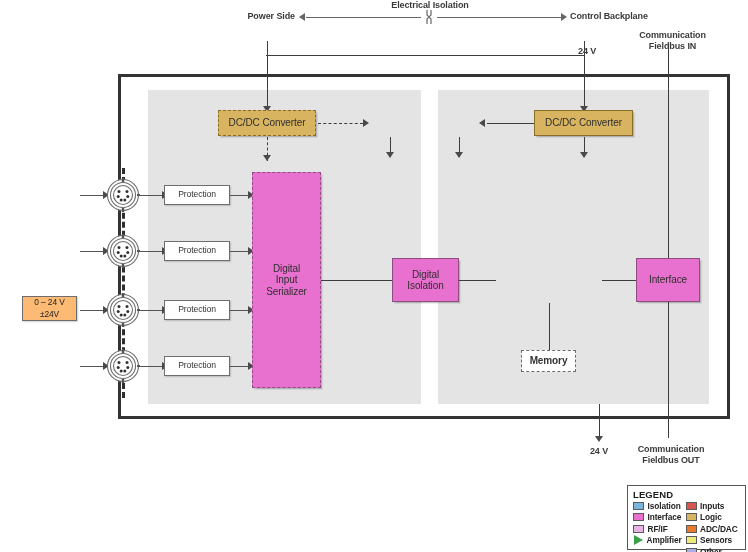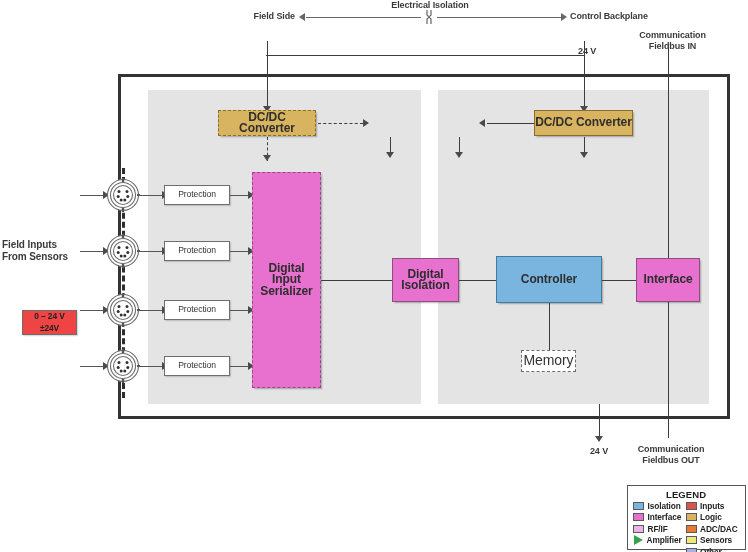--- a/index.html
+++ b/index.html
@@ -42,22 +42,22 @@
   }
 
   
   .blk{
     position:absolute;
     box-sizing:border-box;
     display:flex;
     align-items:center;
     justify-content:center;
     text-align:center;
-    font-size:12px;
-    font-weight:bold;
+    font-size:10px;
+    font-weight:normal;
     color:#2e2e2e;
     line-height:11.5px;
     letter-spacing:-0.1px;
     white-space:pre-line;
     box-shadow:1.5px 1.5px 1.5px rgba(0,0,0,0.22);
   }
   .blk.power{
     background:#d8b460;
     border:1.3px dashed #8a6d2a;
   }
@@ -81,33 +81,32 @@
     background:#ffffff;
     border:1.2px solid #6d6d6d;
     font-weight:normal;
     box-shadow:1.2px 1.2px 1.2px rgba(0,0,0,0.18);
     font-size:8.6px;
     color:#333;
   }
   .blk.ghost{
     background:#ffffff;
     border:1.3px dashed #6d6d6d;
+    font-weight:bold;
+    box-shadow:none;
+    font-size:10px;
+    color:#333;
+  }
+  .blk.vbox{
+    background:#fdba74;
+    border:1.2px solid #6d6d6d;
     font-weight:normal;
-    box-shadow:none;
-    font-size:14px;
-    color:#333;
-  }
-  .blk.vbox{
-    background:#ef4444;
-    border:1.2px solid #6d6d6d;
-    font-weight:bold;
     font-size:8.4px;
     color:#222;
     box-shadow:1.2px 1.2px 1.2px rgba(0,0,0,0.18);
-    margin-top:14px;
   }
 
   
   .wire{position:absolute;background:#4a4a4a;}
   .wire.h{height:1.4px;}
   .wire.v{width:1.4px;}
   .wire.thin{background:#555;}
   .wire.thick{background:#3d3d3d;}
 
   .dash-h{
@@ -157,21 +156,20 @@
     border:1.4px solid #555;
     padding:3px 4px 3px 5px;
   }
   #legend .ltitle{
     font-size:9.5px;
     font-weight:bold;
     color:#1d1d1d;
     letter-spacing:0.1px;
     line-height:11px;
     margin-bottom:0px;
-    margin-left:33px;
   }
   .lgrid{
     display:flex;
     gap:4px;
   }
   .lcol{display:flex;flex-direction:column;gap:0px;}
   .lrow{
     display:flex;
     align-items:center;
     gap:3.5px;
@@ -199,21 +197,21 @@
     white-space:nowrap;
   }
 </style>
 </head>
 <body>
 
 <div id="stage">
 
   <div class="lbl" style="left:380px;top:0px;width:100px;">Electrical Isolation</div>
 
-  <div class="lbl left" style="left:240px;top:11px;width:55px;">Field Side</div>
+  <div class="lbl left" style="left:240px;top:11px;width:55px;">Power Side</div>
 
   <div class="lbl" style="left:570px;top:11px;width:100px;text-align:left;">Control Backplane</div>
 
   <div class="isoline" style="left:306px;top:16.5px;width:115px;"></div>
   <div class="isoline" style="left:437px;top:16.5px;width:124px;"></div>
   <div class="arrow left" style="left:299px;top:13px;border-right-color:#666;"></div>
   <div class="arrow right" style="left:561px;top:13px;border-left-color:#666;"></div>
 
   <svg class="abs" style="left:418px;top:8px;" width="22" height="18" viewBox="0 0 22 18">
     <path d="M9 2 L9 7 Q12 9 9 11 L9 16" stroke="#666" stroke-width="1.2" fill="none"></path>
@@ -259,22 +257,20 @@
   <div class="arrow down" style="left:386px;top:152px;"></div>
 
   <div class="wire v thick" style="left:458.5px;top:137px;height:20px;"></div>
   <div class="arrow down" style="left:455px;top:152px;"></div>
 
   <div class="wire v thick" style="left:583.5px;top:137px;height:20px;"></div>
   <div class="arrow down" style="left:580px;top:152px;"></div>
 
   <div class="fielddiv" style="left:122px;top:168px;height:230px;"></div>
 
-  <div class="lbl" style="left:2px;top:239px;width:95px;text-align:left;font-size:10px;line-height:12px;">Field Inputs
-From Sensors</div>
 
   <div class="blk vbox" style="left:22px;top:296px;width:55px;height:25px;white-space:pre-line;">0 – 24 V
 ±24V</div>
 
   <div class="wire h thin" style="left:80px;top:194.5px;width:24px;"></div>
   <div class="arrow right" style="left:103px;top:191px;"></div>
   <svg class="conn" style="left:106px;top:178px;" width="34" height="34" viewBox="0 0 34 34">
     <circle cx="17" cy="17" r="15.5" fill="#fff" stroke="#6d6d6d" stroke-width="1.1"></circle>
     <circle cx="17" cy="17" r="12.5" fill="#fff" stroke="#6d6d6d" stroke-width="1.1"></circle>
     <circle cx="17" cy="17" r="9.5" fill="#fff" stroke="#6d6d6d" stroke-width="1.1"></circle>
@@ -364,21 +360,20 @@
 Input
 Serializer</div>
 
   <div class="wire h thick" style="left:321px;top:280px;width:72px;"></div>
 
   <div class="blk iface-solid" style="left:392px;top:258px;width:67px;height:44px;">Digital
 Isolation</div>
 
   <div class="wire h thick" style="left:459px;top:280px;width:37px;"></div>
 
-  <div class="blk proc" style="left:496px;top:256px;width:106px;height:47px;">Controller</div>
 
   <div class="wire h thick" style="left:602px;top:280px;width:34px;"></div>
 
   <div class="blk iface-solid" style="left:636px;top:258px;width:64px;height:44px;">Interface</div>
 
   <div class="wire v thick" style="left:548.5px;top:303px;height:47px;"></div>
   <div class="blk ghost" style="left:521px;top:350px;width:55px;height:22px;">Memory</div>
 
   <div class="wire v thick" style="left:598.5px;top:404px;height:36px;"></div>
   <div class="arrow down" style="left:595px;top:436px;"></div>

